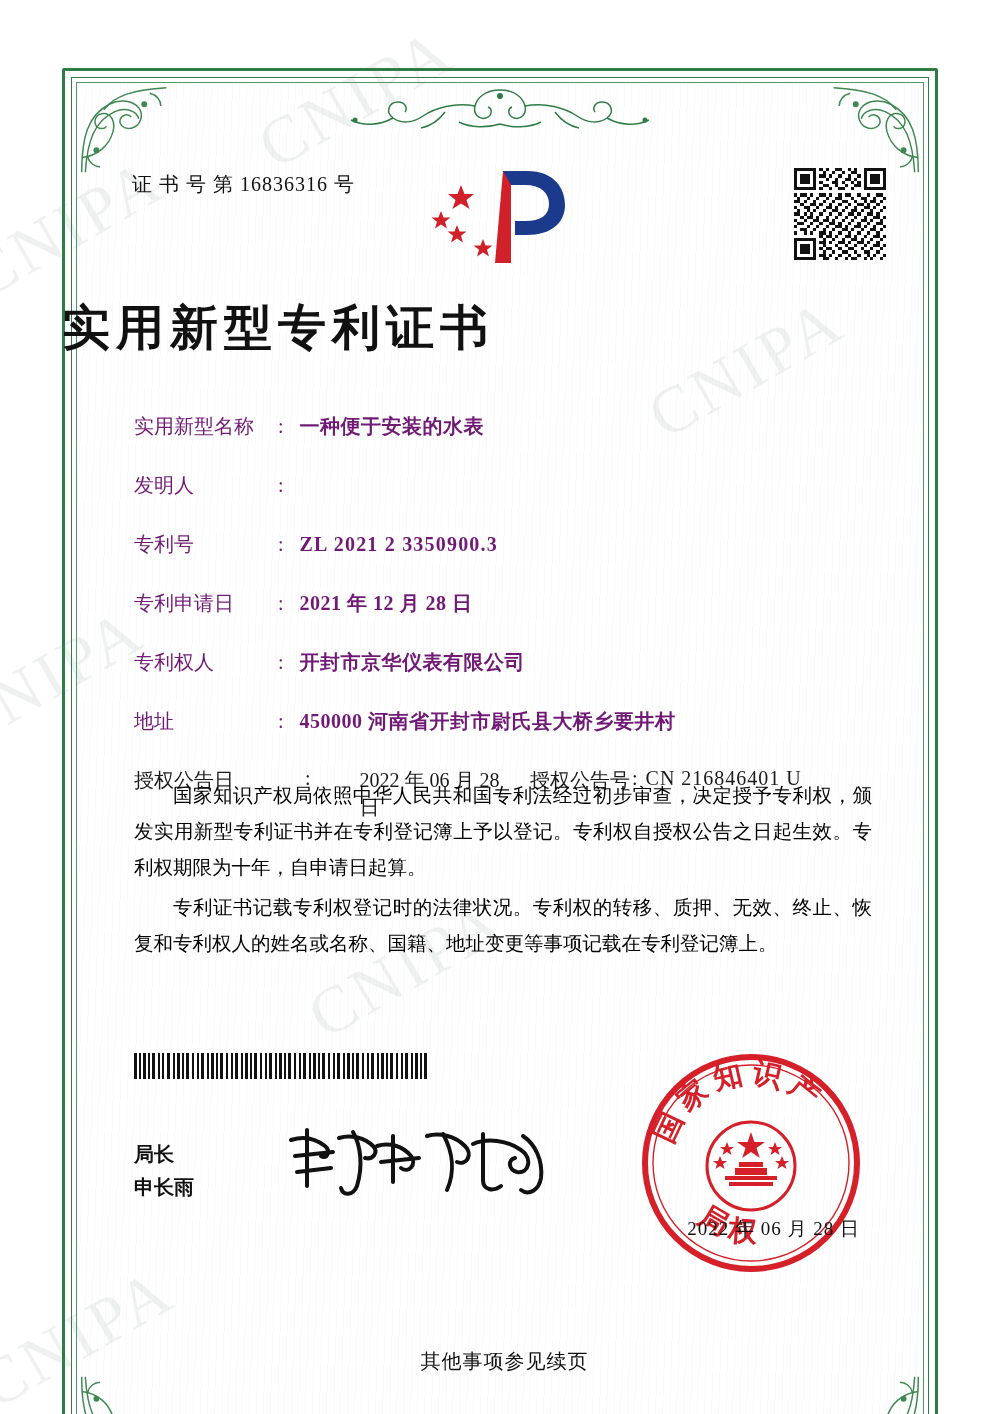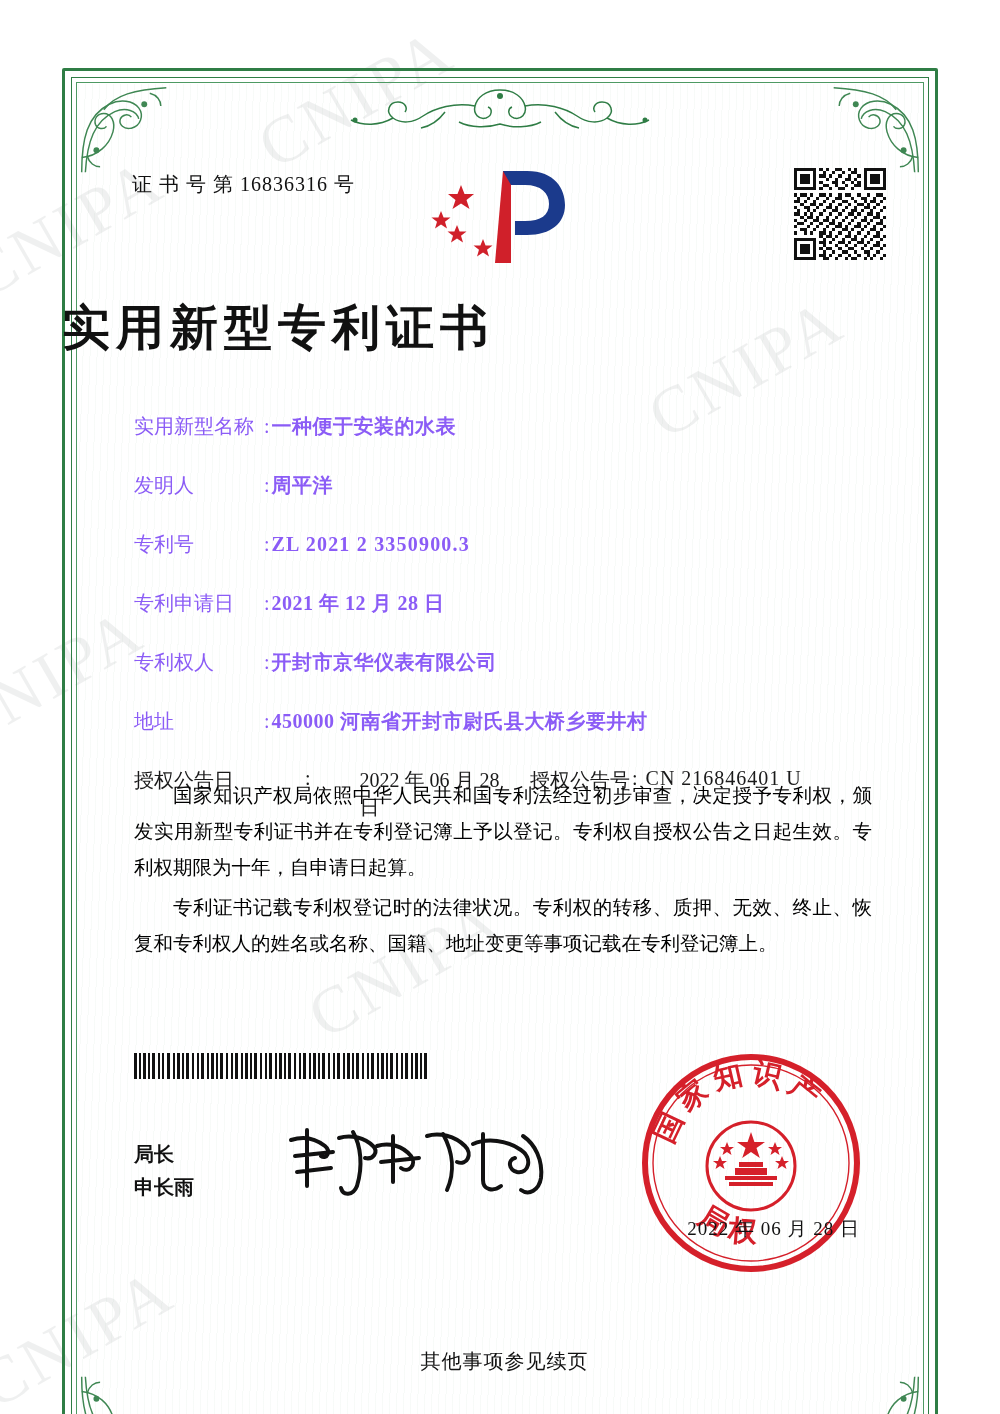--- a/index.html
+++ b/index.html
@@ -157,21 +157,22 @@
     position: absolute;
     left: 72px;
     top: 345px;
     right: 64px;
   }
   .field-row {
     display: flex;
     align-items: baseline;
     margin-bottom: 32px;
     font-size: 20px;
-    color: #8b5cf6;
+    color: #701a75;
+    gap: 14px;
   }
   .field-label {
     width: 130px;
     flex: 0 0 130px;
     display: flex;
     justify-content: space-between;
     letter-spacing: 0px;
   }
   .field-colon { margin: 0 2px 0 0; }
   .field-value { flex: 1; letter-spacing: .5px; font-weight: bold; }
@@ -622,21 +623,20 @@
 
       <div class="field-row">
         <span class="field-label">实用新型名称</span>
         <span class="field-colon">:</span>
         <span class="field-value">一种便于安装的水表</span>
       </div>
 
       <div class="field-row">
         <span class="field-label">发明人</span>
         <span class="field-colon">:</span>
-        <span class="field-value">周平洋</span>
       </div>
 
       <div class="field-row">
         <span class="field-label">专利号</span>
         <span class="field-colon">:</span>
         <span class="field-value mono">ZL 2021 2 3350900.3</span>
       </div>
 
       <div class="field-row">
         <span class="field-label">专利申请日</span>

